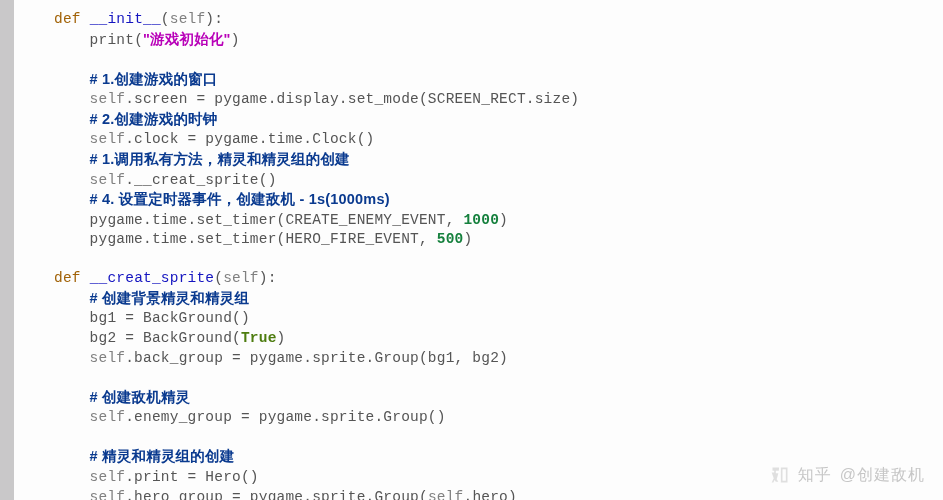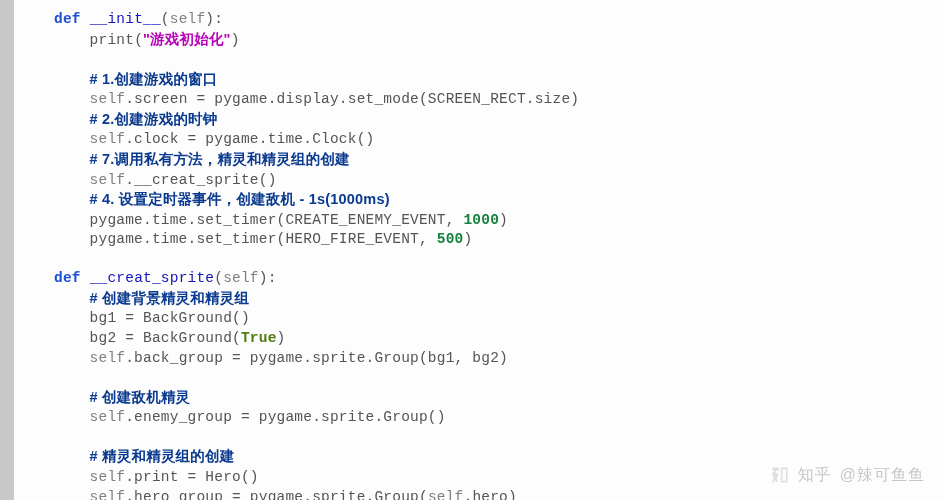--- a/index.html
+++ b/index.html
@@ -21,21 +21,21 @@
     width: 14px;
     background: #c9c8c9;
     flex-shrink: 0;
   }
   .code {
     padding: 10px 0 10px 40px;
     white-space: pre;
     flex: 1;
     letter-spacing: 0.2px;
   }
-  .kw   { color: #1d4ed8; font-weight: bold; }    
+  .kw   { color: #a16207; font-weight: normal; }    
   .fn   { color: #1414c0; }                        
   .self { color: #808080; }                        
   .str  { color: #b800b8; }                        
   .cmt  { color: #0a3a8f; font-weight: bold; margin-top: 38px; }    
   .num  { color: #15803d; font-weight: bold; }
   .plain{ color: #555555; }
   .true { color: #4d7c0f; font-weight: bold; }
   .cjk  { font-family: "Microsoft YaHei","PingFang SC",sans-serif; font-weight: bold;}
   .watermark {
     position: fixed;
@@ -58,21 +58,21 @@
 
 <div class="editor">
   <div class="gutter"></div>
   <div class="code"><span class="kw">def</span> <span class="fn">__init__</span><span class="plain">(</span><span class="self">self</span><span class="plain">):</span>
     <span class="plain">print</span><span class="plain">(</span><span class="str cjk">"游戏初始化"</span><span class="plain">)</span>
 
     <span class="cmt cjk"># 1.创建游戏的窗口</span>
     <span class="self">self</span><span class="plain">.screen = pygame.display.set_mode(SCREEN_RECT.size)</span>
     <span class="cmt cjk"># 2.创建游戏的时钟</span>
     <span class="self">self</span><span class="plain">.clock = pygame.time.Clock()</span>
-    <span class="cmt cjk"># 7.调用私有方法，精灵和精灵组的创建</span>
+    <span class="cmt cjk"># 1.调用私有方法，精灵和精灵组的创建</span>
     <span class="self">self</span><span class="plain">.__creat_sprite()</span>
     <span class="cmt cjk"># 4. 设置定时器事件，创建敌机 - 1s(1000ms)</span>
     <span class="plain">pygame.time.set_timer(CREATE_ENEMY_EVENT, </span><span class="num">1000</span><span class="plain">)</span>
     <span class="plain">pygame.time.set_timer(HERO_FIRE_EVENT, </span><span class="num">500</span><span class="plain">)</span>
 
 <span class="kw">def</span> <span class="fn">__creat_sprite</span><span class="plain">(</span><span class="self">self</span><span class="plain">):</span>
     <span class="cmt cjk"># 创建背景精灵和精灵组</span>
     <span class="plain">bg1 = BackGround()</span>
     <span class="plain">bg2 = BackGround(</span><span class="true">True</span><span class="plain">)</span>
     <span class="self">self</span><span class="plain">.back_group = pygame.sprite.Group(bg1, bg2)</span>
@@ -83,14 +83,14 @@
     <span class="cmt cjk"># 精灵和精灵组的创建</span>
     <span class="self">self</span><span class="plain">.print = Hero()</span>
     <span class="self">self</span><span class="plain">.hero_group = pygame.sprite.Group(</span><span class="self">self</span><span class="plain">.hero)</span></div>
 </div>
 
 <div class="watermark">
   <svg width="20" height="20" viewBox="0 0 24 24" fill="#bdbdbd">
       <path d="M13 3h8v18h-8V3zm2 2v14h4V5h-4zM3 3h8l-.5 4H7v3h3l-2 7 2 3H7l-1.5-2L4 21H2l2.5-5L2 9h3V7H3V3z"></path>
     </svg>
   <span>知乎</span>
-  <span>@辣可鱼鱼</span>
+  <span>@创建敌机</span>
 </div>
 
 </body></html>

